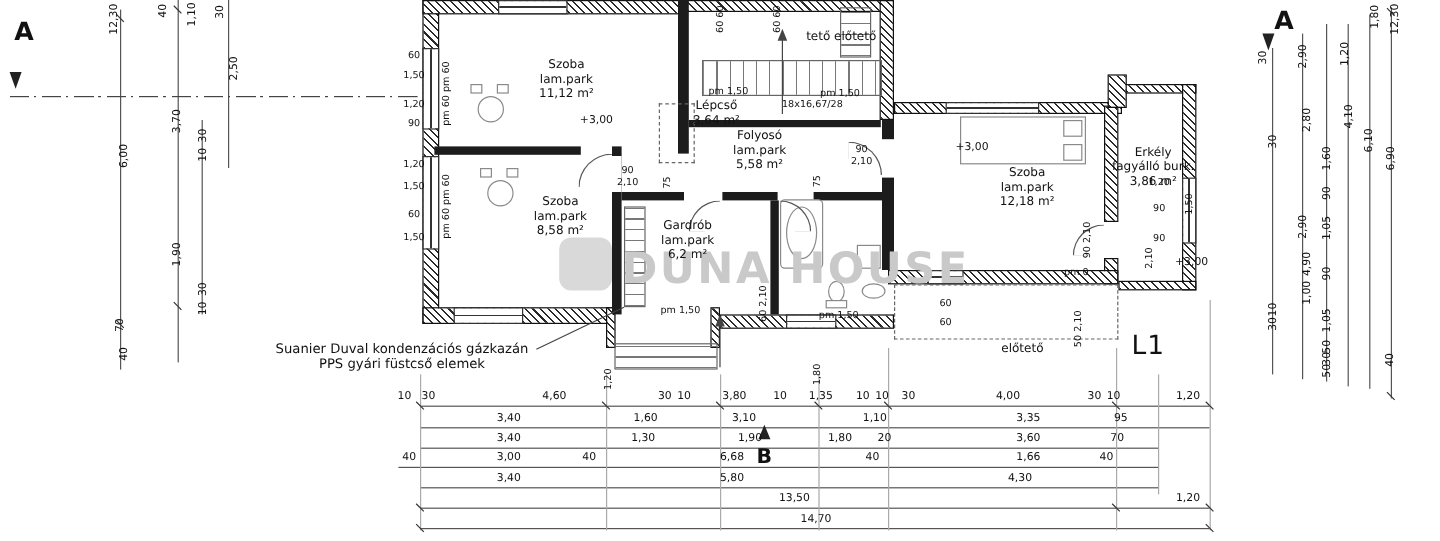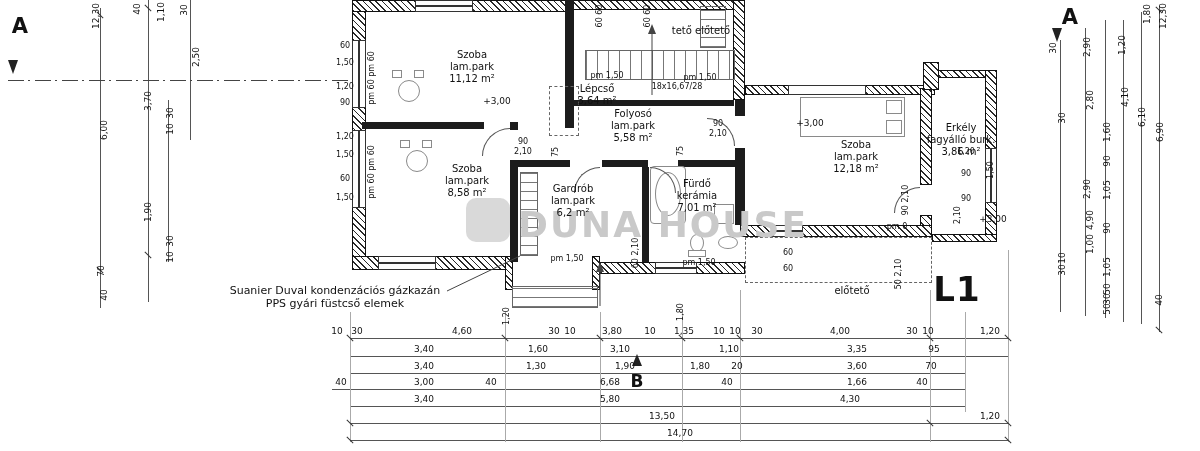--- a/index.html
+++ b/index.html
@@ -3,21 +3,21 @@
 <meta charset="utf-8">
 <style>
   *{margin:0;padding:0;box-sizing:border-box}
   html,body{width:1200px;height:451px;background:#fff;font-family:"DejaVu Sans",sans-serif;color:#111;overflow:hidden}
   #canvas{position:relative;width:1200px;height:451px;background:#fff}
   .abs{position:absolute}
   .t{position:absolute;font-size:9px;line-height:1.2;white-space:pre-line;transform:translate(-50%,-50%);text-align:center;z-index:6;color:#111}
   .v{transform:translate(-50%,-50%) rotate(-90deg)}
   .s8{font-size:8px}.s10{font-size:10px}.s11{font-size:11px}
   .mk{font-weight:bold;font-size:21px}
-  .sheet{font-weight:bold;font-size:34px;letter-spacing:1px}
+  .sheet{font-weight:normal;font-size:22px;letter-spacing:1px}
   .room span{display:block}
   .wallH{position:absolute;border:1px solid #111;background:repeating-linear-gradient(45deg,#2a2a2a 0 1.2px,#fff 1.2px 4.5px);z-index:1}
   .wallS{position:absolute;background:#1c1c1c;z-index:1}
   .winV{position:absolute;background:linear-gradient(90deg,#fff 0 44%,#333 44% 56%,#fff 56% 100%);border:1px solid #333;z-index:2}
   .winH{position:absolute;background:linear-gradient(0deg,#fff 0 44%,#333 44% 56%,#fff 56% 100%);border:1px solid #333;z-index:2}
   .ln{position:absolute;background:#555;z-index:1}
   .lnL{position:absolute;background:#aaa;z-index:1}
   .tk{position:absolute;width:9px;height:1px;background:#333;transform:translate(-50%,-50%) rotate(45deg);z-index:2}
   .dashrect{position:absolute;border:1px dashed #666;z-index:1}
   .dashdot{position:absolute;height:1px;background:repeating-linear-gradient(90deg,#444 0 16px,transparent 16px 20px,#444 20px 22px,transparent 22px 27px);z-index:1}
@@ -186,23 +186,20 @@
     <span>Szoba</span><span>lam.park</span><span>8,58 m²</span>
   </div>
   <div class="t s10 room" style="left:597px;top:95px">
     <span>Lépcső</span><span>3,64 m²</span>
   </div>
   <div class="t s10 room" style="left:633px;top:126px">
     <span>Folyosó</span><span>lam.park</span><span>5,58 m²</span>
   </div>
   <div class="t s10 room" style="left:573px;top:201px">
     <span>Gardrób</span><span>lam.park</span><span>6,2 m²</span>
-  </div>
-  <div class="t s10 room" style="left:697px;top:196px">
-    <span>Fürdő</span><span>kerámia</span><span>7,01 m²</span>
   </div>
   <div class="t s10 room" style="left:856px;top:157px">
     <span>Szoba</span><span>lam.park</span><span>12,18 m²</span>
   </div>
   <div class="t s10 room" style="left:961px;top:140px">
     <span>Erkély</span><span>fagyálló burk.</span><span>3,86 m²</span>
   </div>
 
   <span class="t v s8" style="left:372px;top:78px">pm 60  pm 60</span>
   <span class="t v s8" style="left:372px;top:172px">pm 60  pm 60</span>

